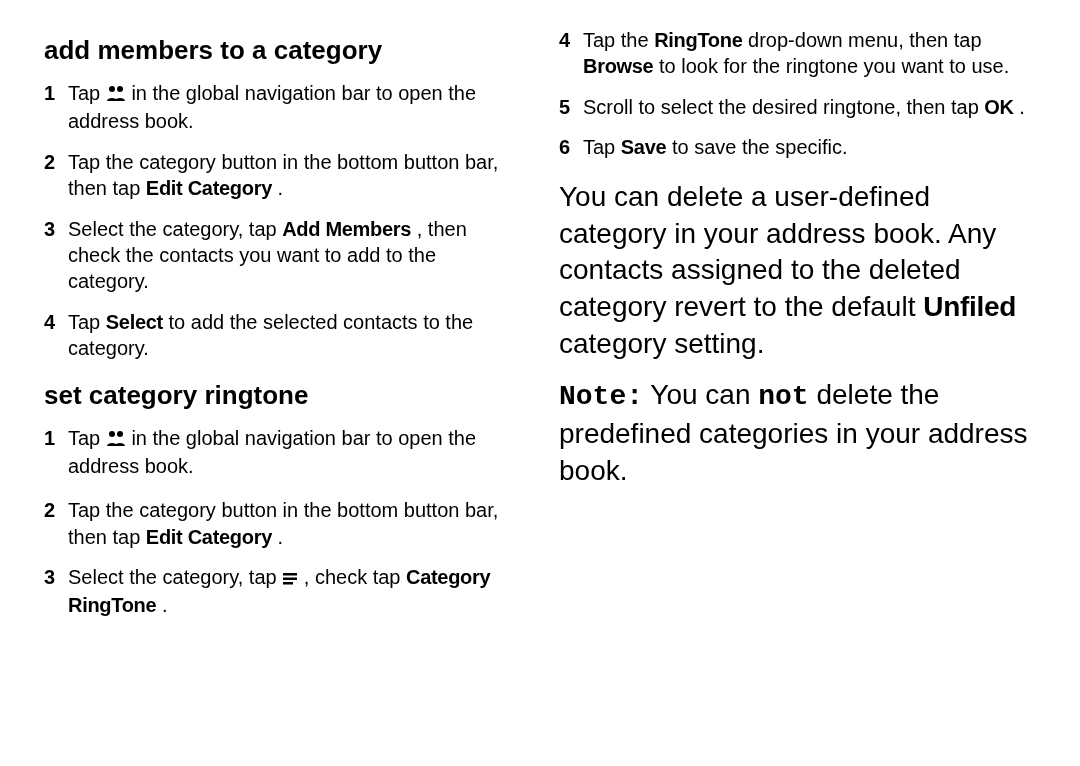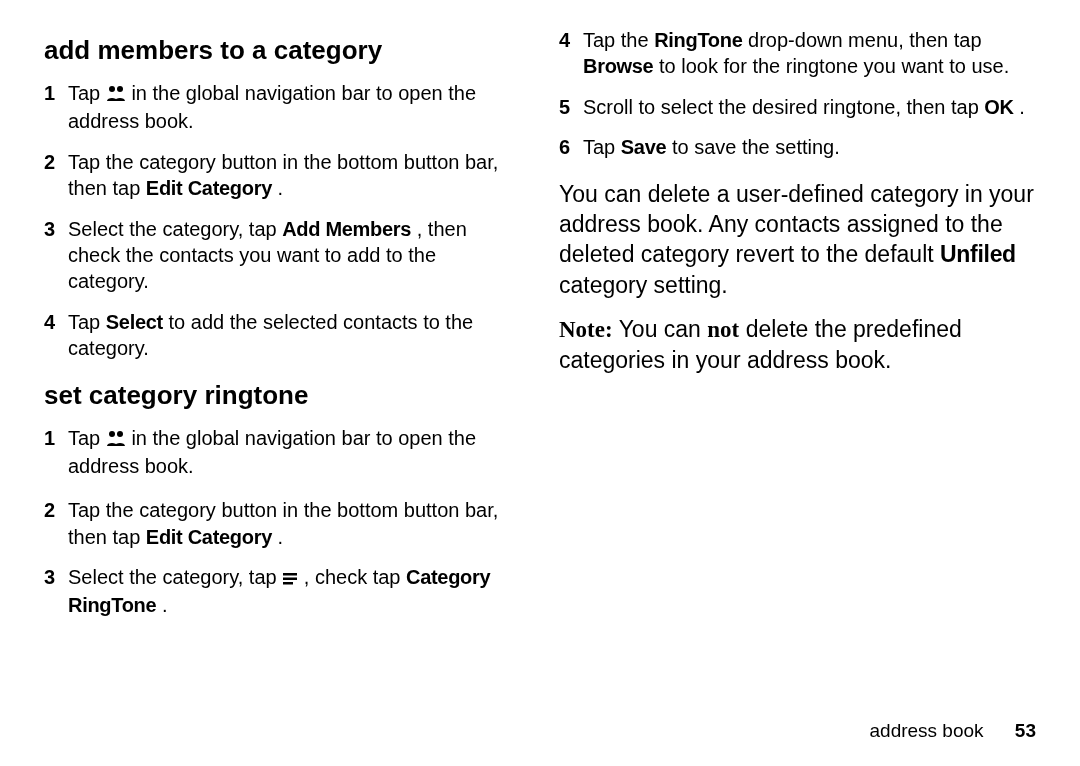--- a/index.html
+++ b/index.html
@@ -22,21 +22,21 @@
     column-fill: auto;
     height: 650px;
   }
   h2 {
     font-size: 26px;
     font-weight: bold;
     margin: 8px 0 14px 0;
     break-after: avoid;
   }
   p.body {
-    font-size: 23px;
+    font-size: 28px;
     line-height: 1.32;
     margin: 0 0 14px 0;
   }
   ol.steps {
     list-style: none;
     padding: 0;
     margin: 0 0 18px 0;
     counter-reset: none;
   }
   ol.steps li {
@@ -50,21 +50,21 @@
   ol.steps li .num {
     width: 24px;
     flex: 0 0 24px;
     font-weight: bold;
     font-family: Arial, Helvetica, sans-serif;
     font-size: 20px;
   }
   ol.steps li .txt {
     flex: 1;
   }
-  .bold-n { font-weight: bold; font-family: Liberation Serif, serif; }
+  .bold-n { font-weight: bold; font-family: Liberation Mono, monospace; }
   .bold-c { font-weight: bold; font-family: "Arial Narrow", Arial, sans-serif; letter-spacing: -0.3px; }
   .icon {
     display: inline-block;
     vertical-align: -2px;
   }
   .footer {
     position: absolute;
     bottom: 24px;
     right: 44px;
     font-size: 19px;
@@ -184,36 +184,32 @@
           <span>Scroll to select the desired ringtone, then tap </span>
           <span class="bold-c">OK</span>
           <span>.</span>
         </span>
       </li>
       <li>
         <span class="num">6</span>
         <span class="txt">
           <span>Tap </span>
           <span class="bold-c">Save</span>
-          <span> to save the setting.</span>
+          <span> to save the specific.</span>
         </span>
       </li>
     </ol>
 
     <p class="body">
       <span>You can delete a user-defined category in your address book. Any contacts assigned to the deleted category revert to the default </span>
       <span class="bold-c">Unfiled</span>
       <span> category setting.</span>
     </p>
     <p class="body">
       <span class="bold-n">Note:</span>
       <span> You can </span>
       <span class="bold-n">not</span>
       <span> delete the predefined categories in your address book.</span>
     </p>
 
   </div>
 
-  <div class="footer">
-    <span>address book</span>
-    <span class="pg">53</span>
-  </div>
 </div>
 
 </body></html>

